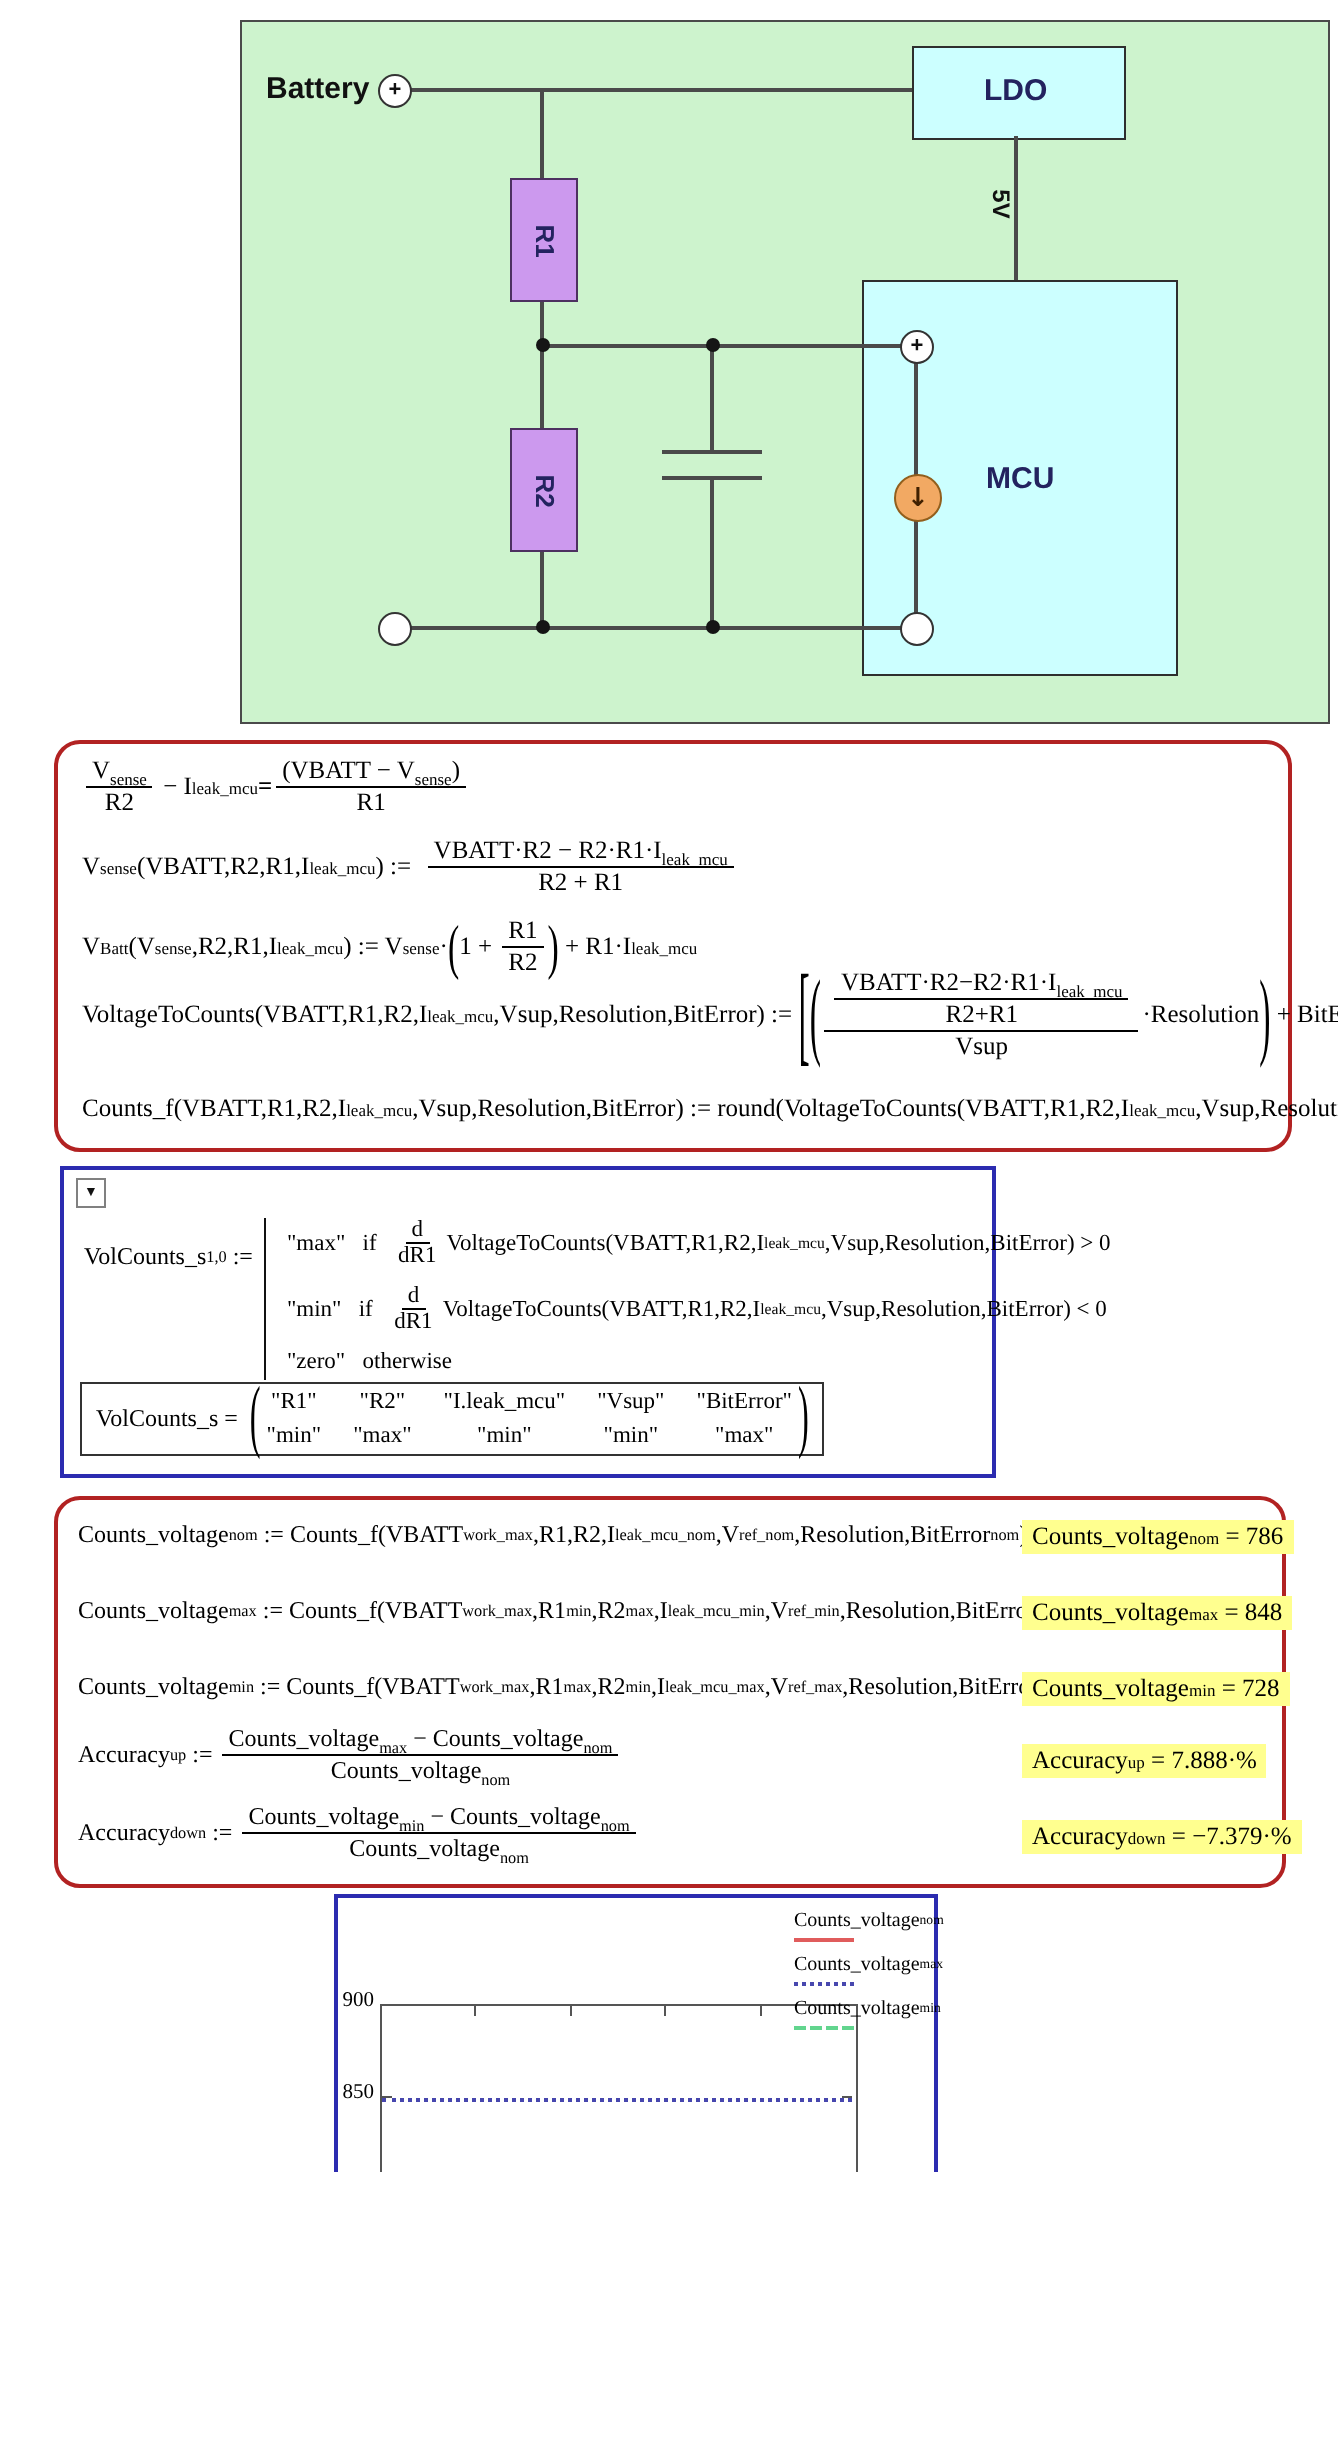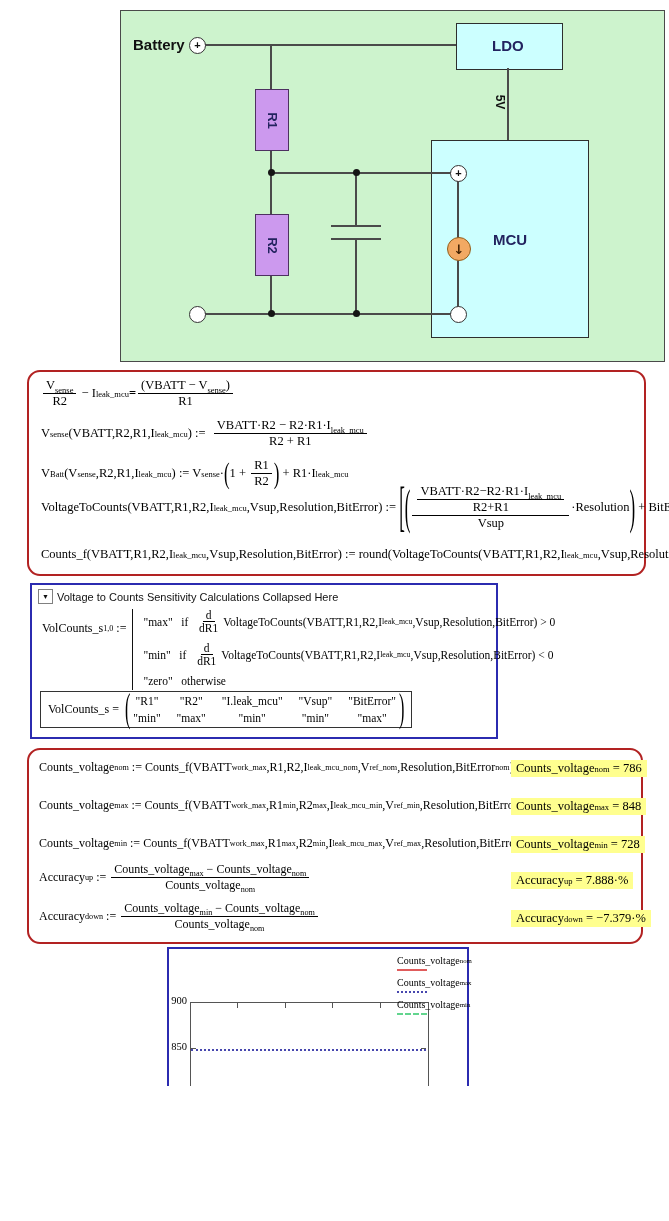--- a/index.html
+++ b/index.html
@@ -130,21 +130,20 @@
     <div class="eqline box1-eq" style="top:86px;">V<sub>Batt</sub>(V<sub>sense</sub>,R2,R1,I<sub>leak_mcu</sub>) := V<sub>sense</sub>·<span class="bigg" style="transform: scaleY(1.8);">(</span>1 + <span class="frac"><span class="num">R1</span><span class="den">R2</span></span><span class="bigg" style="transform: scaleY(1.8);">)</span> + R1·I<sub>leak_mcu</sub></div>
     <div class="eqline box1-eq" style="top:112px;">VoltageToCounts(VBATT,R1,R2,I<sub>leak_mcu</sub>,Vsup,Resolution,BitError) := <span class="bigg" style="transform: scaleY(3.3);">[</span><span class="bigg" style="transform: scaleY(2.9);">(</span><span class="frac"><span class="num"><span class="frac"><span class="num">VBATT·R2−R2·R1·I<sub>leak_mcu</sub></span><span class="den">R2+R1</span></span></span><span class="den">Vsup</span></span>·Resolution<span class="bigg" style="transform: scaleY(2.9);">)</span> + BitError</div>
     <div class="eqline box1-eq" style="top:175px;">Counts_f(VBATT,R1,R2,I<sub>leak_mcu</sub>,Vsup,Resolution,BitError) := round(VoltageToCounts(VBATT,R1,R2,I<sub>leak_mcu</sub>,Vsup,Resolution,BitError))</div>
   </div>
 
   <div class="mbox blue-box" style="left:30px;top:583px;width:464px;height:152px;">
     <div class="collapse-row">
       <span class="collapse-btn">
           <span>▼</span>
         </span>
-      <span>Voltage to Counts Sensitivity Calculations Collapsed Here</span>
     </div>
     <div class="prog-row">
       <span class="eqline prog-lhs">VolCounts_s<sub>1,0</sub> :=  </span>
       <div class="cases">
         <div class="eqline">"max"   if  <span class="frac"><span class="num">d</span><span class="den">dR1</span></span>VoltageToCounts(VBATT,R1,R2,I<sub>leak_mcu</sub>,Vsup,Resolution,BitError) &gt; 0</div>
         <div class="eqline">"min"   if  <span class="frac"><span class="num">d</span><span class="den">dR1</span></span>VoltageToCounts(VBATT,R1,R2,I<sub>leak_mcu</sub>,Vsup,Resolution,BitError) &lt; 0</div>
         <div class="eqline">"zero"   otherwise</div>
       </div>
     </div>
     <div class="matrix-row">

